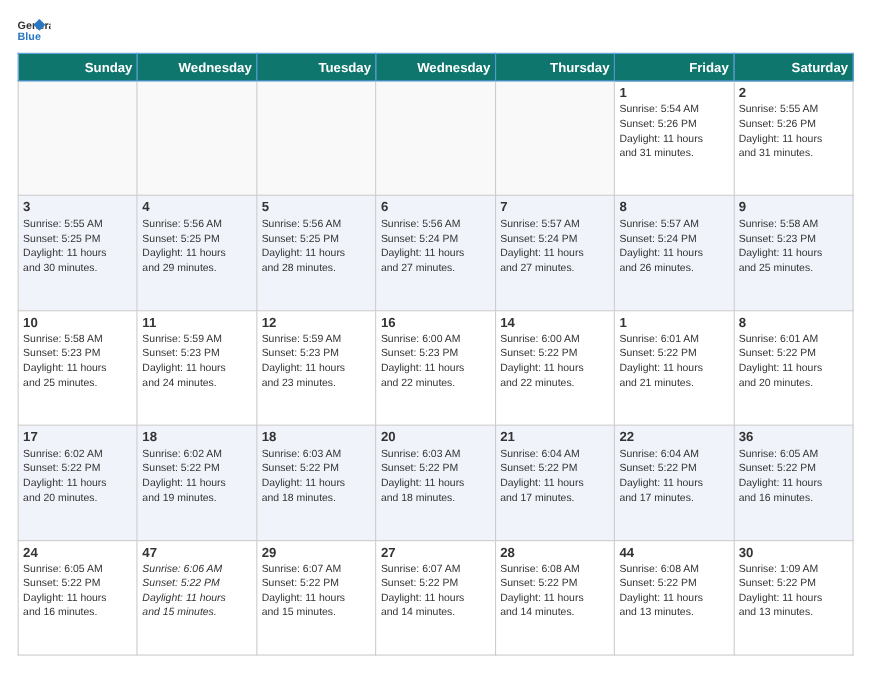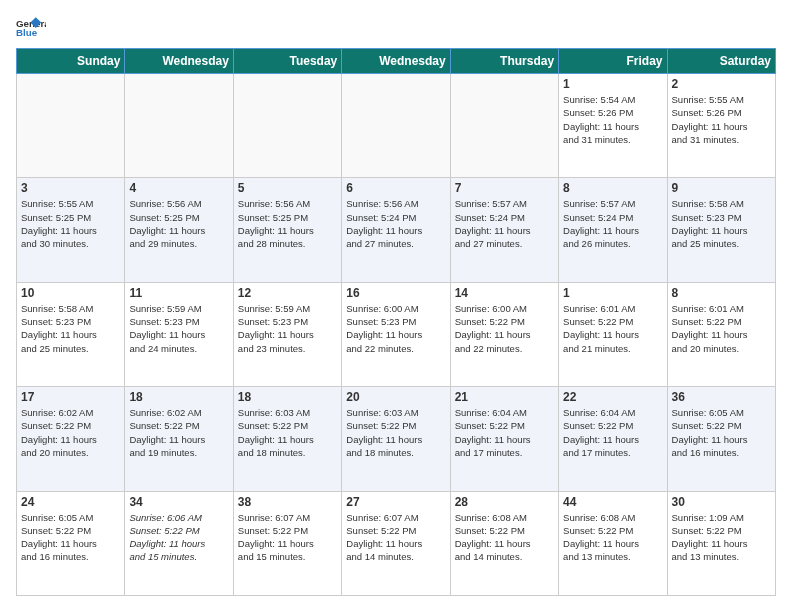--- a/index.html
+++ b/index.html
@@ -297,28 +297,28 @@
         </tr>
         <tr>
           <td>
             <div class="day-num">24</div>
             <div class="day-info" style="white-space: pre-line;">Sunrise: 6:05 AM
 Sunset: 5:22 PM
 Daylight: 11 hours
 and 16 minutes.</div>
           </td>
           <td>
-            <div class="day-num">34</div>
+            <div class="day-num">47</div>
             <div class="day-info" style="white-space: pre-line; font-style: italic;">Sunrise: 6:06 AM
 Sunset: 5:22 PM
 Daylight: 11 hours
 and 15 minutes.</div>
           </td>
           <td>
-            <div class="day-num">38</div>
+            <div class="day-num">29</div>
             <div class="day-info" style="white-space: pre-line;">Sunrise: 6:07 AM
 Sunset: 5:22 PM
 Daylight: 11 hours
 and 15 minutes.</div>
           </td>
           <td>
             <div class="day-num">27</div>
             <div class="day-info" style="white-space: pre-line;">Sunrise: 6:07 AM
 Sunset: 5:22 PM
 Daylight: 11 hours

